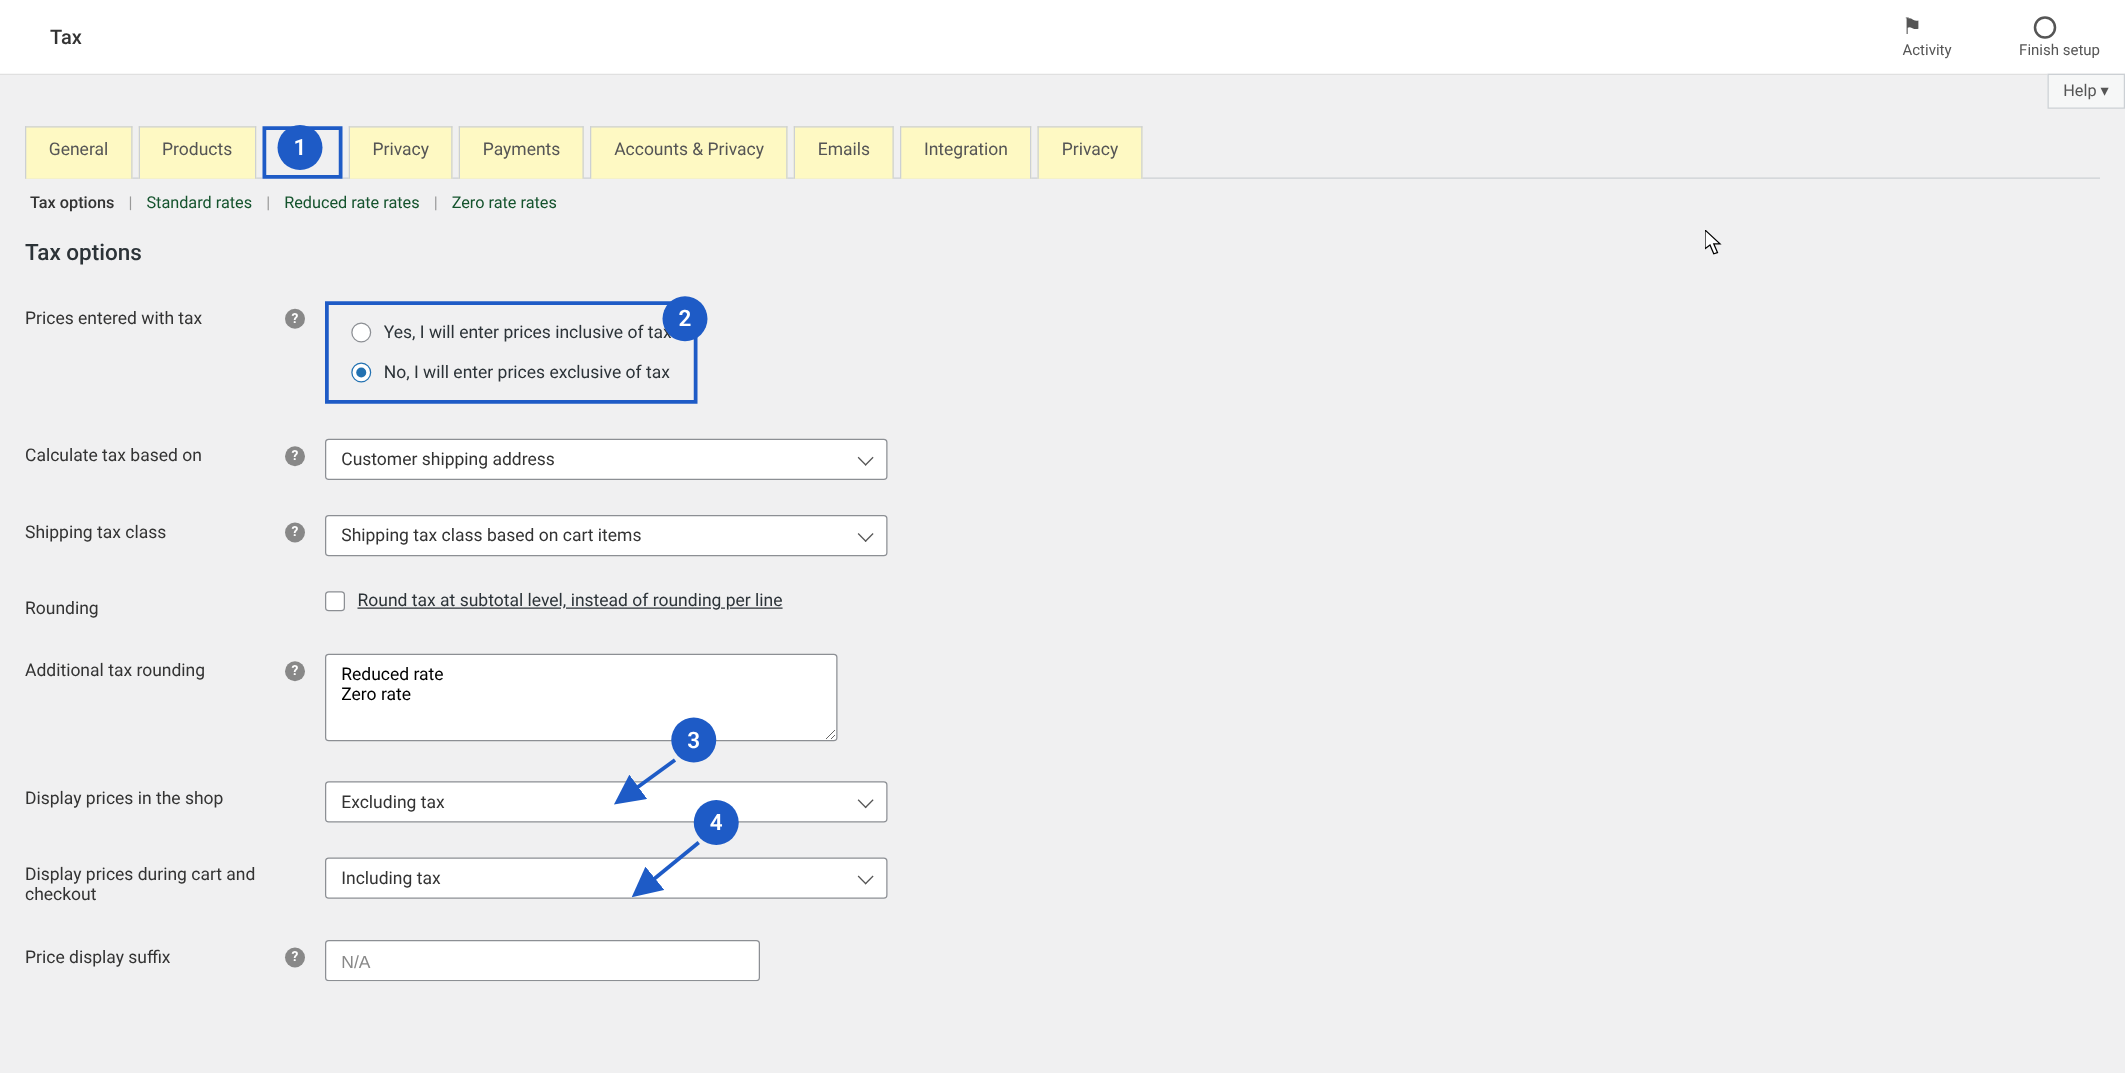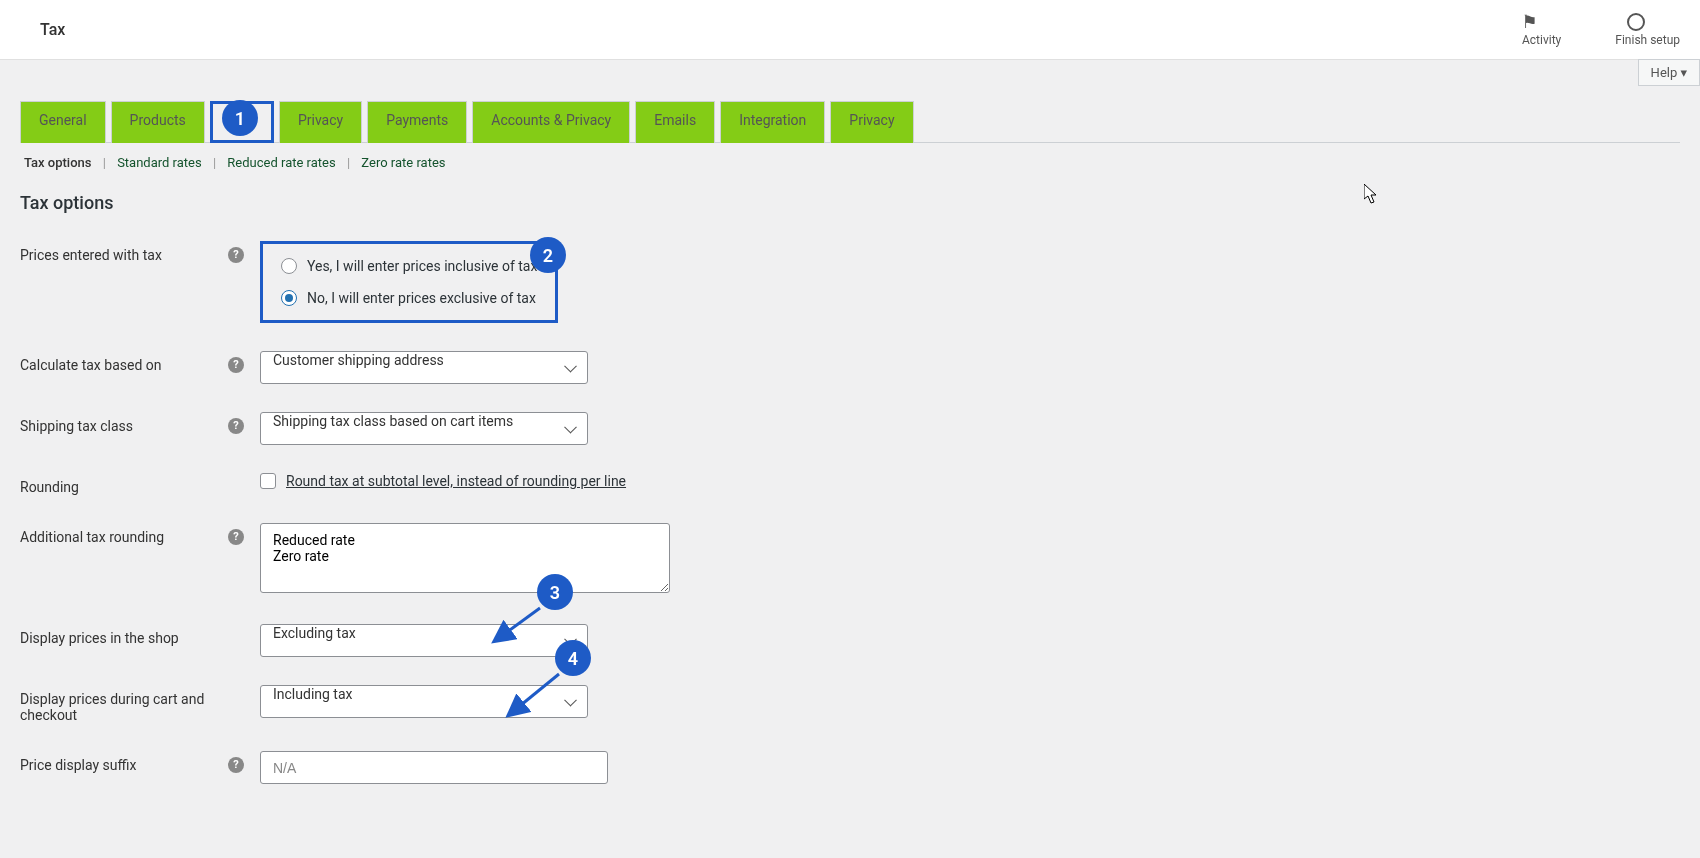--- a/index.html
+++ b/index.html
@@ -7,33 +7,33 @@
 .top-bar { background: #fff; height: 60px; display: flex; align-items: center; justify-content: space-between; padding: 0 20px 0 40px; border-bottom: 1px solid #e0e0e0; }
 .top-bar-title { font-size: 16px; font-weight: 500; color: #333; }
 .top-bar-actions { display: flex; gap: 30px; align-items: center; }
 .top-action { display: flex; flex-direction: column; align-items: center; gap: 2px; cursor: pointer; color: #555; }
 .top-action .icn { font-size: 18px; line-height: 1; }
 .top-action .lbl { font-size: 12px; margin-left: 24px; }
 .circle-icn { width: 18px; height: 18px; border: 2.5px solid #555; border-radius: 50%; display: inline-block; }
 .content { padding: 0 20px; position: relative; }
 .help-btn { position: absolute; right: 0; top: -1px; background: #f6f7f7; border: 1px solid #ccd0d4; padding: 5px 12px; font-size: 13px; color: #555; cursor: pointer; z-index: 2; }
 .tabs { display: flex; gap: 5px; padding-top: 40px; border-bottom: 1px solid #ccd0d4; position: relative; }
-.tab { padding: 10px 18px; background: #84cc16; border: 1px solid #ccd0d4; border-bottom: none; cursor: pointer; color: #555; font-size: 14px; position: relative; top: 1px; }
+.tab { padding: 10px 18px; background: #fef9c3; border: 1px solid #ccd0d4; border-bottom: none; cursor: pointer; color: #555; font-size: 14px; position: relative; top: 1px; }
 .tab.highlighted { border: 3px solid #1e5bc6; border-bottom: 3px solid #1e5bc6; color: #333; background: #f0f0f1; top: 1px; }
 .subtabs { padding: 12px 0; font-size: 13px; }
 .subtabs span, .subtabs a { padding: 0 4px; }
 .subtab-active { color: #333; font-weight: 500; }
 .subtab-link { color: #14532d; cursor: pointer; }
 .divider { color: #999; }
 h2.section-title { font-size: 18px; font-weight: 500; margin: 10px 0 28px 0; }
 .form-row { display: flex; align-items: flex-start; margin-bottom: 28px; }
 .form-label { width: 240px; padding-top: 6px; font-size: 14px; color: #333; display: flex; align-items: center; justify-content: space-between; padding-right: 16px; }
 .help-icon { display: inline-block; width: 16px; height: 16px; border-radius: 50%; background: #888; color: #fff; text-align: center; line-height: 16px; font-size: 11px; font-weight: bold; margin-left: auto; }
 .form-control { width: 410px; }
-.select-box { width: 328px; height: 33px; border: 1px solid #8c8f94; border-radius: 3px; padding: 0 20px 0 12px; background: #fff; display: flex; position: relative; cursor: pointer; font-size: 14px; color: #333; }
+.select-box { width: 450px; height: 33px; border: 1px solid #8c8f94; border-radius: 3px; padding: 0 20px 0 12px; background: #fff; display: flex; align-items: center; position: relative; cursor: pointer; font-size: 14px; color: #333; }
 .select-box::after { content: ''; position: absolute; right: 12px; top: 50%; width: 8px; height: 8px; border-right: 1.5px solid #555; border-bottom: 1.5px solid #555; transform: translateY(-70%) rotate(45deg); }
 .radio-group { border: 3px solid #1e5bc6; padding: 14px 18px; display: inline-flex; flex-direction: column; gap: 16px; position: relative; }
 .radio-item { display: flex; align-items: center; gap: 10px; font-size: 14px; cursor: pointer; }
 .radio-btn { width: 16px; height: 16px; border: 1.5px solid #8c8f94; border-radius: 50%; display: inline-flex; align-items: center; justify-content: center; background: #fff; }
 .radio-btn.checked::after { content: ''; width: 8px; height: 8px; background: #2271b1; border-radius: 50%; }
 .radio-btn.checked { border-color: #2271b1; }
 .checkbox-item { display: flex; align-items: center; gap: 10px; font-size: 14px; text-decoration: underline; }
 .checkbox { width: 16px; height: 16px; border: 1.5px solid #8c8f94; border-radius: 3px; background: #fff; cursor: pointer; }
 textarea.taxclasses { width: 410px; height: 70px; border: 1px solid #8c8f94; border-radius: 3px; padding: 8px 12px; font-family: inherit; font-size: 14px; resize: both; }
 input.text-input { width: 348px; height: 33px; border: 1px solid #8c8f94; border-radius: 3px; padding: 0 12px; font-size: 14px; }

